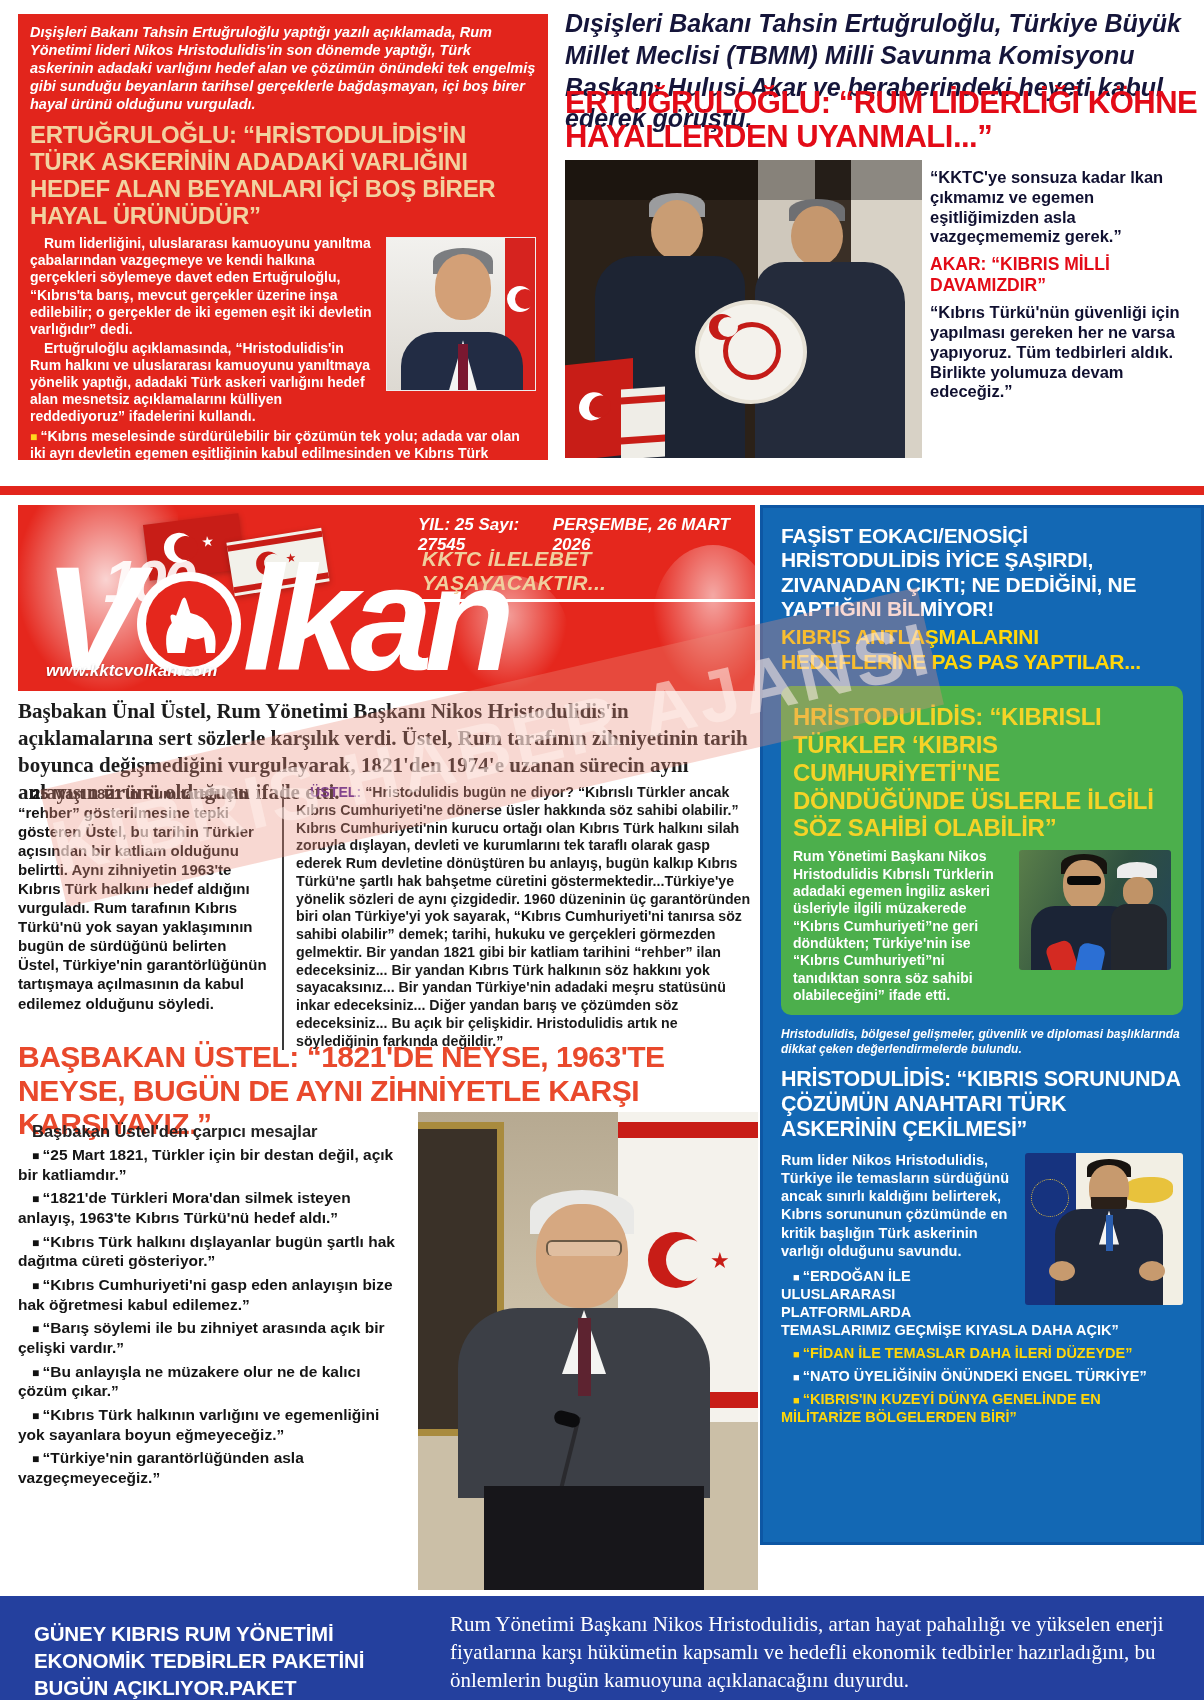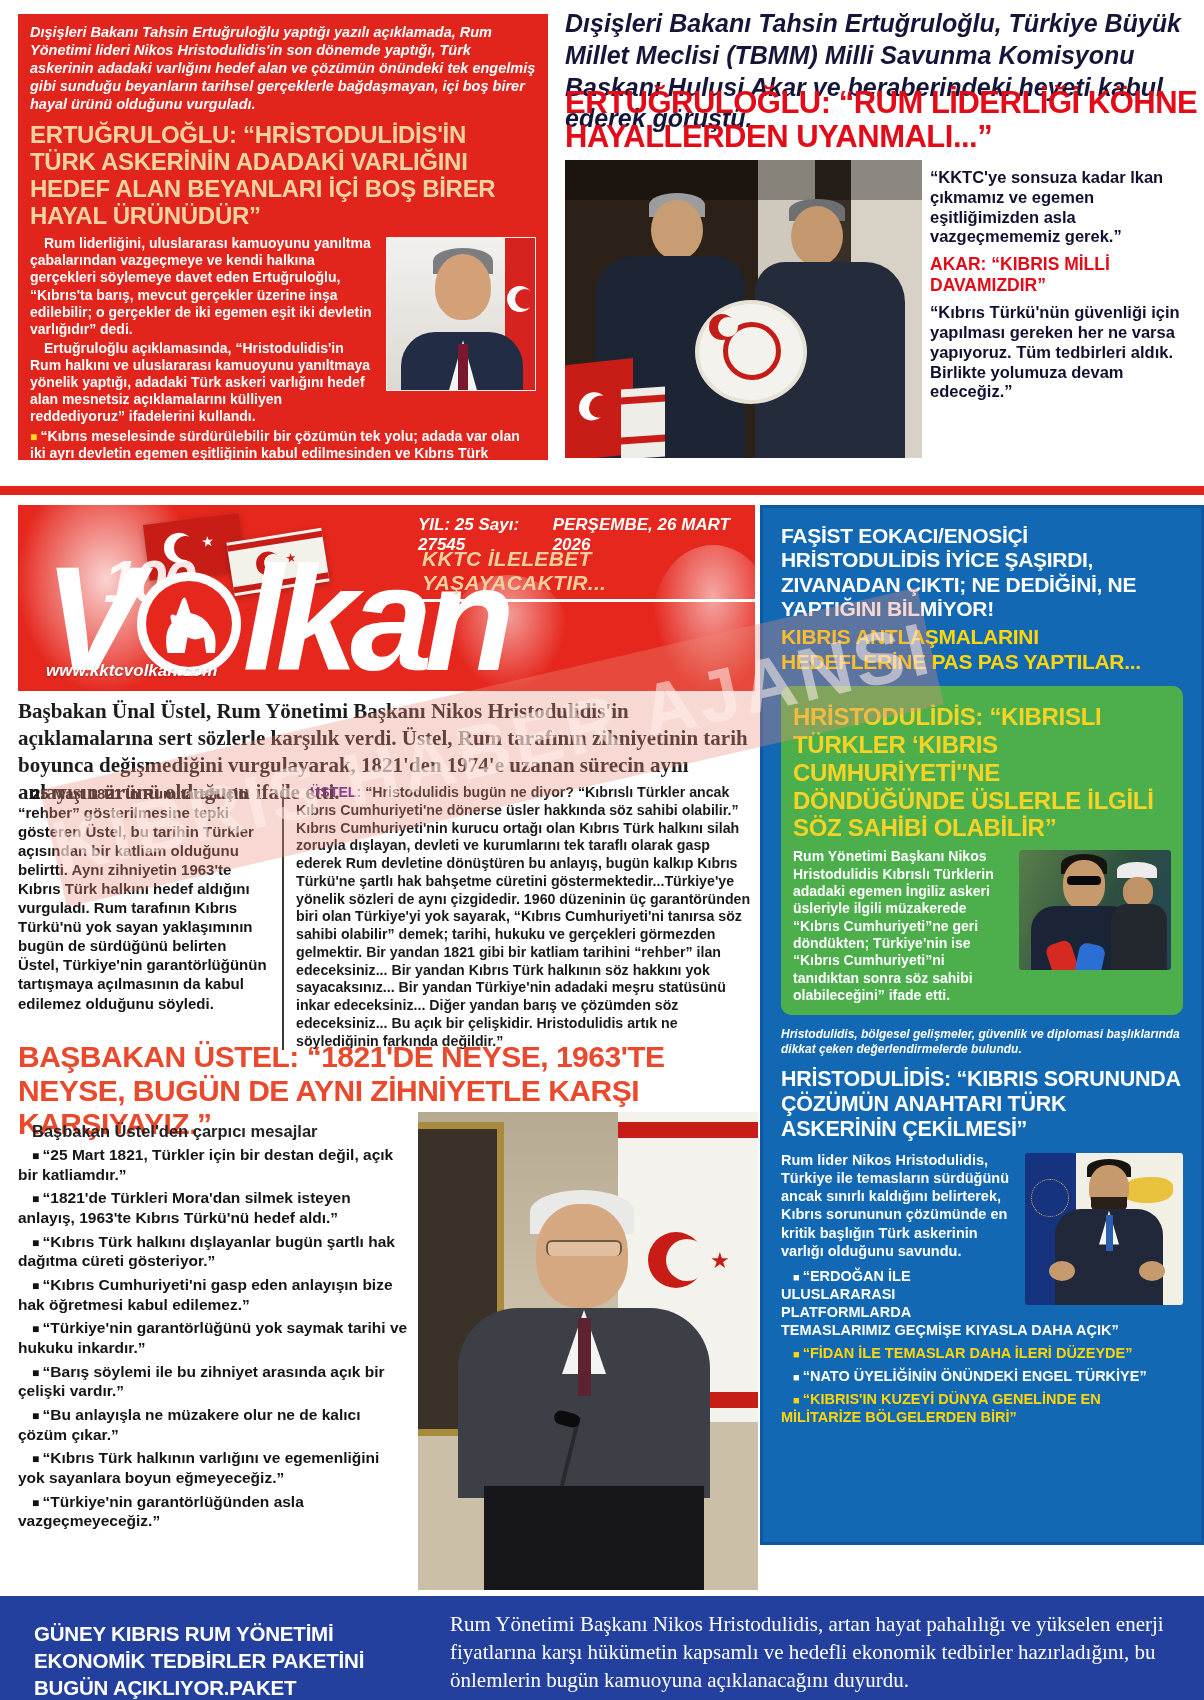--- a/index.html
+++ b/index.html
@@ -311,21 +311,20 @@
   </div>
   <div class="abs main-headline">BAŞBAKAN ÜSTEL: “1821'DE NEYSE, 1963'TE NEYSE, BUGÜN DE AYNI ZİHNİYETLE KARŞI KARŞIYAYIZ.”</div>
   <div class="abs main-row">
     <div class="mr-left">
       <div class="msg-label">Başbakan Üstel'den çarpıcı mesajlar</div>
       <div class="main-bullets">
           <div class="mb r"><span>“25 Mart 1821, Türkler için bir destan değil, açık bir katliamdır.”</span></div>
           <div class="mb b"><span>“1821'de Türkleri Mora'dan silmek isteyen anlayış, 1963'te Kıbrıs Türkü'nü hedef aldı.”</span></div>
           <div class="mb r"><span>“Kıbrıs Türk halkını dışlayanlar bugün şartlı hak dağıtma cüreti gösteriyor.”</span></div>
           <div class="mb b"><span>“Kıbrıs Cumhuriyeti'ni gasp eden anlayışın bize hak öğretmesi kabul edilemez.”</span></div>
-          <div class="mb r"><span>“Türkiye'nin garantörlüğünü yok saymak tarihi ve hukuku inkardır.”</span></div>
           <div class="mb b"><span>“Barış söylemi ile bu zihniyet arasında açık bir çelişki vardır.”</span></div>
           <div class="mb r"><span>“Bu anlayışla ne müzakere olur ne de kalıcı çözüm çıkar.”</span></div>
           <div class="mb b"><span>“Kıbrıs Türk halkının varlığını ve egemenliğini yok sayanlara boyun eğmeyeceğiz.”</span></div>
           <div class="mb r"><span>“Türkiye'nin garantörlüğünden asla vazgeçmeyeceğiz.”</span></div>
         </div>
     </div>
     <div class="photo-ustel">
       <div class="pu-wallshade"></div>
       <div class="pu-frame"></div>
       <div class="pu-flag">

